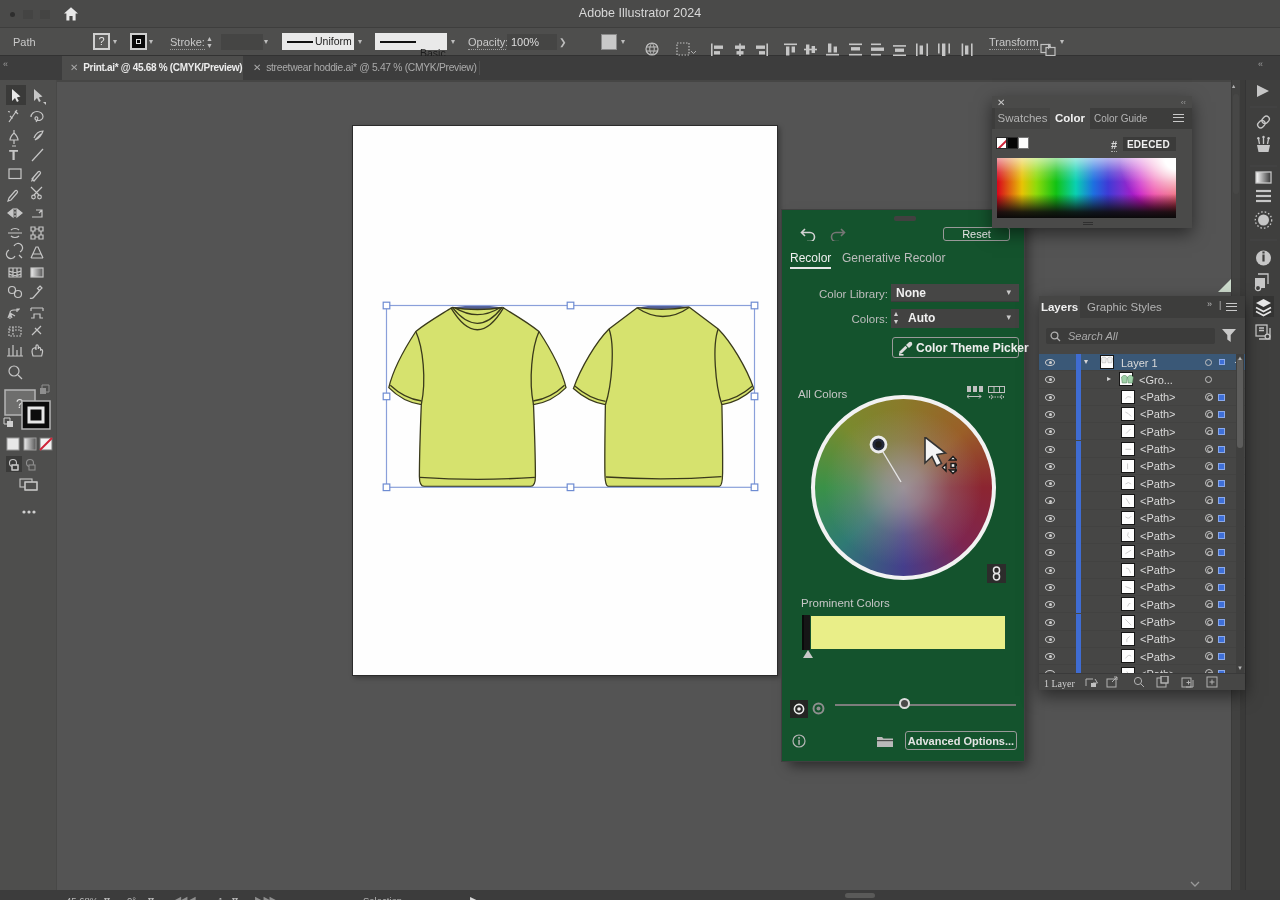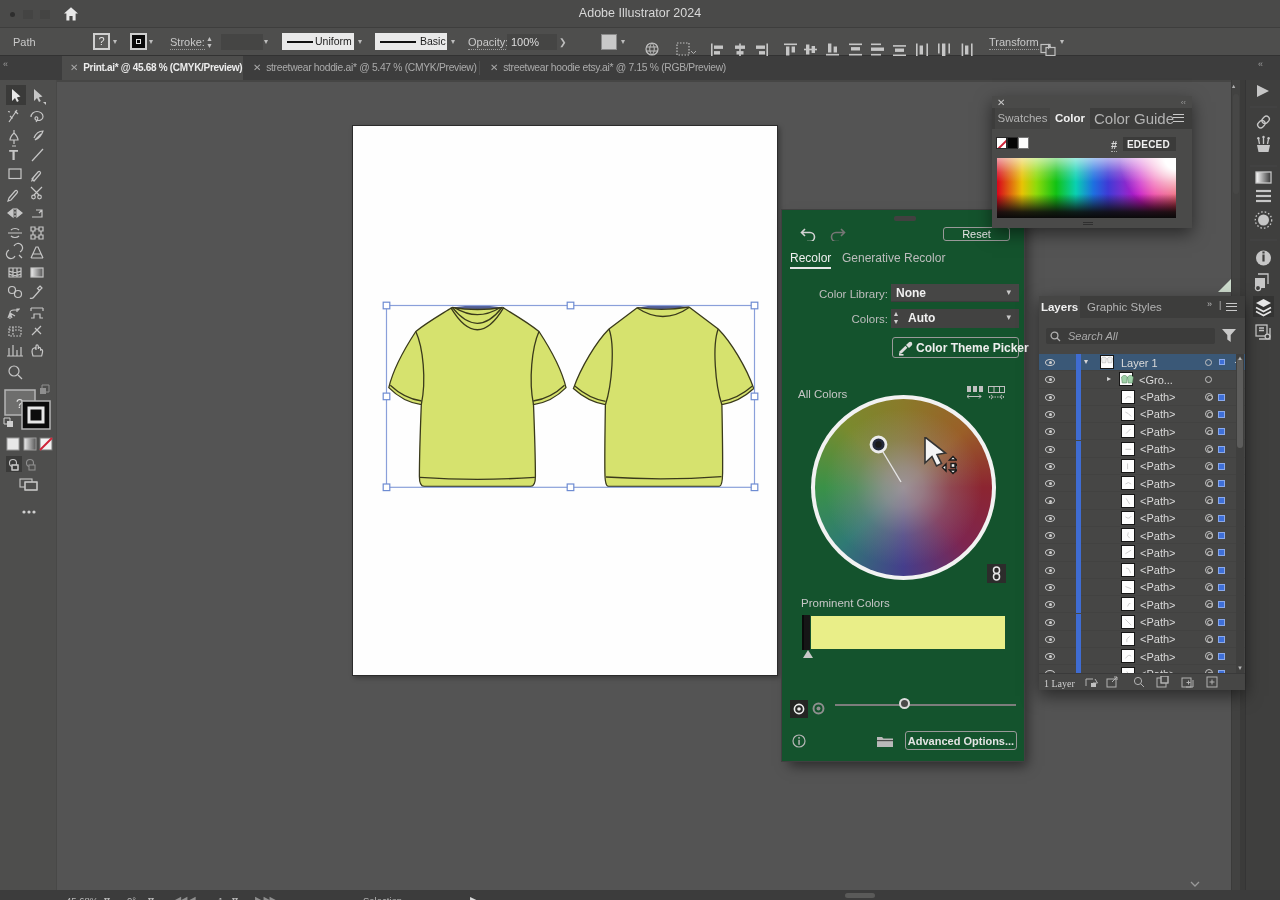--- a/index.html
+++ b/index.html
@@ -71,21 +71,21 @@
       </div>
     <div class="cb" style="left:221px;top:6px;width:42px;height:16px;background:#454544;"></div>
     <div class="cb chev" style="left:264px;">▾</div>
     <div class="cb" style="left:282px;top:5px;width:72px;height:17px;background:#e9e9e9;color:#1c1c1c;font-size:11px;">
         <div style="position:absolute;left:5px;top:8px;width:26px;height:1.5px;background:#111;"></div>
         <span style="position:absolute;left:33px;top:0;line-height:17px;font-size:10.5px;">Uniform</span>
       </div>
     <div class="cb chev" style="left:358px;">▾</div>
     <div class="cb" style="left:375px;top:5px;width:72px;height:17px;background:#e9e9e9;color:#1c1c1c;font-size:11px;">
         <div style="position:absolute;left:5px;top:8px;width:36px;height:2px;background:#111;"></div>
-        <span style="position:absolute;left:45px;top:0;line-height:17px;font-size:10.5px;">Basic</span>
+        <span style="position:absolute;left:45px;top:12px;line-height:17px;font-size:10.5px;">Basic</span>
       </div>
     <div class="cb chev" style="left:451px;">▾</div>
     <div class="cb" style="left:468px;"><span class="dotted">Opacity:</span></div>
     <div class="cb" style="left:507px;top:6px;width:50px;height:16px;background:#454544;color:#dedede;font-size:11px;line-height:16px;padding-left:4px;">100%</div>
     <div class="cb" style="left:559px;color:#bdbdbd;font-size:9px;">❯</div>
     <div class="cb" style="left:573px;margin-top:36px;"><span class="dotted">Style:</span></div>
     <div class="cb" style="left:601px;top:6px;width:16px;height:16px;background:#c9c9c9;border:1px solid #8a8a8a;"></div>
     <div class="cb chev" style="left:621px;">▾</div>
     <svg class="cb" style="left:645px;top:7px;" width="14" height="14" viewBox="0 0 14 14">
         <circle cx="7" cy="7" r="6" fill="none" stroke="#c0c0c0" stroke-width="1.2"></circle>
@@ -165,21 +165,20 @@
         <rect x="6" y="4" width="9" height="8" fill="#4e4e4d" stroke="#c0c0c0" stroke-width="1.2"></rect>
         <path d="M8 0 l3 3 -3 3" fill="#c0c0c0"></path>
       </svg>
     <div class="cb chev" style="left:1060px;">▾</div>
   </div>
   <div class="abs" id="tabbar">
     <div class="abs" style="left:3px;top:3px;color:#9a9a9a;font-size:9px;">«</div>
     <div class="tab" style="left:62px;width:181px;background:#4d4d4c;color:#ececec;"><span class="tabx" style="margin-left:8px;">✕</span>&nbsp;&nbsp;<b style="font-size:10px;">Print.ai* @ 45.68 % (CMYK/Preview)</b></div>
     <div class="tab" style="left:243px;width:236px;"><span class="tabx" style="margin-left:10px;">✕</span>&nbsp;&nbsp;streetwear hoddie.ai* @ 5.47 % (CMYK/Preview)</div>
     <div class="abs" style="left:479px;top:5px;width:1px;height:14px;background:#4e4e4e;"></div>
-    <div class="tab" style="left:480px;width:250px;"><span class="tabx" style="margin-left:10px;">✕</span>&nbsp;&nbsp;streetwear hoodie etsy.ai* @ 7.15 % (RGB/Preview)</div>
     <div class="abs" style="left:1258px;top:3px;color:#9a9a9a;font-size:9px;">«</div>
   </div>
   <div class="abs" id="canvas">
     <div class="abs" style="left:0;top:0;width:1175px;height:2px;background:#464645;"></div>
     <div class="abs" style="left:0;top:0;width:1px;height:810px;background:#484847;"></div>
     <div id="artboard"></div>
     <svg class="abs" style="left:0;top:0;" width="1175" height="810" viewBox="56 80 1175 810">
 
       <path d="M452,307.5 C441,314.5 427,322.5 415.8,331.5 C403,351 393,370 388.8,387.6 C397.5,396.5 409,402.8 421.3,404.6 C420.3,430 419.4,455 419.4,476.5 C419.4,482.6 420.6,486.4 424.2,486.4 L530.6,486.4 C534.2,486.4 535.4,482.6 535.4,476.5 C535.4,455 534.5,430 533.5,404.6 C545.8,402.8 557.3,396.5 566,387.6 C561.8,370 551.8,351 539,331.5 C528,322.5 514,314.5 502.8,307.5 Q477.5,311.5 452,307.5 Z" fill="#d6e26e"></path>
       <path d="M452.5,307.4 Q477.5,303.7 502.5,307.4 Q477.5,310.6 452.5,307.4 Z" fill="#515d93"></path>
@@ -468,21 +467,21 @@
         <rect x="0" y="5" width="16" height="1.2" fill="#4a4a49"></rect>
       </svg>
     <div class="abs btn" style="left:123px;top:521px;width:112px;height:19px;font-size:11px;line-height:18px;font-weight:bold;white-space:nowrap;">Advanced Options...</div>
   </div>
   <div class="abs" id="colorpanel">
     <div class="abs" style="left:5px;top:1px;color:#c9c9c9;font-size:10px;">✕</div>
     <div class="abs" style="right:6px;top:2px;color:#9a9a9a;font-size:8px;">‹‹</div>
     <div class="abs" style="left:0;top:12px;width:200px;height:21px;background:#3d3d3c;"></div>
     <div class="abs" style="left:3px;top:12px;width:55px;height:21px;background:#444443;color:#b3b3b3;font-size:11.5px;text-align:center;line-height:21px;">Swatches</div>
     <div class="abs" style="left:58px;top:12px;width:40px;height:21px;background:#4a4a49;color:#f2f2f2;font-size:11.5px;font-weight:bold;text-align:center;line-height:21px;">Color</div>
-    <div class="abs" style="left:102px;top:12px;color:#b3b3b3;font-size:15px;line-height:21px;">Color Guide</div>
+    <div class="abs" style="left:102px;top:12px;color:#b3b3b3;font-size:10px;line-height:21px;">Color Guide</div>
     <div class="abs" style="right:8px;top:18px;width:11px;height:8px;border-top:1.4px solid #c9c9c9;border-bottom:1.4px solid #c9c9c9;">
         <div style="margin-top:1.9px;height:1.4px;background:#c9c9c9;"></div>
       </div>
     <div class="abs" style="left:4px;top:41px;width:11px;height:12px;background:#fff;border:1px solid #2a2a2a;overflow:hidden;">
         <div style="position:absolute;left:-2px;top:4.5px;width:16px;height:1.8px;background:#cf2438;transform:rotate(-45deg);"></div>
       </div>
     <div class="abs" style="left:15px;top:41px;width:11px;height:12px;background:#050505;border:1px solid #2a2a2a;"></div>
     <div class="abs" style="left:26px;top:41px;width:11px;height:12px;background:#fdfdfd;border:1px solid #777;"></div>
     <div class="abs" style="left:119px;top:43px;color:#d9d9d9;font-size:11px;font-weight:bold;border-bottom:1px dotted #aaa;">#</div>
     <div class="abs" style="left:131px;top:41px;width:53px;height:14px;background:#3b3b3a;color:#f0f0f0;font-size:10px;font-weight:bold;letter-spacing:0.2px;padding:2px 0 0 4px;">EDECED</div>

